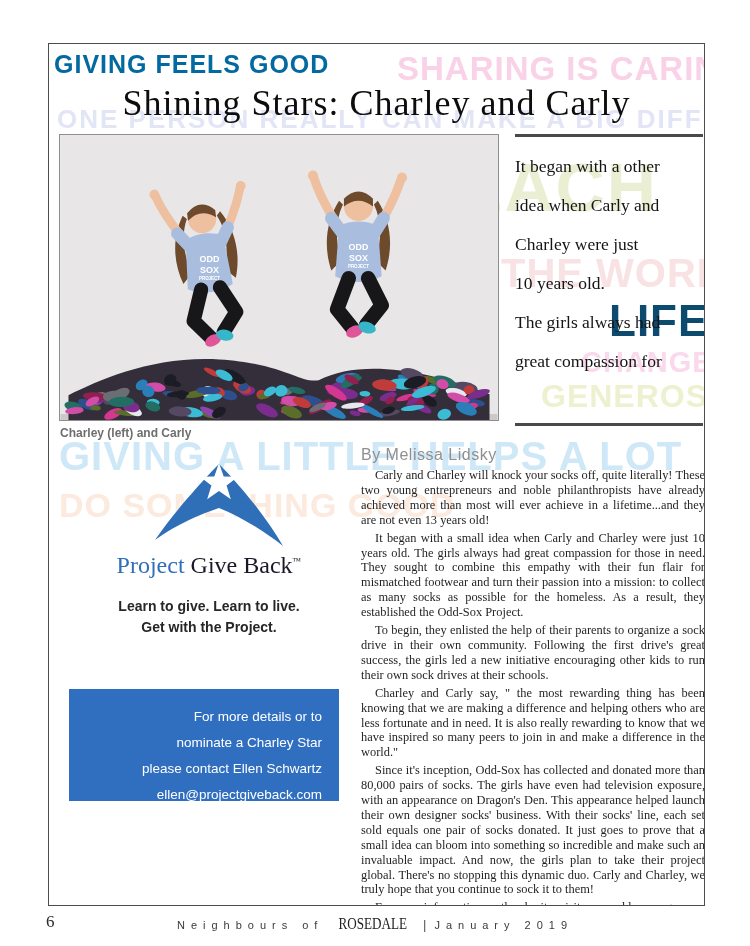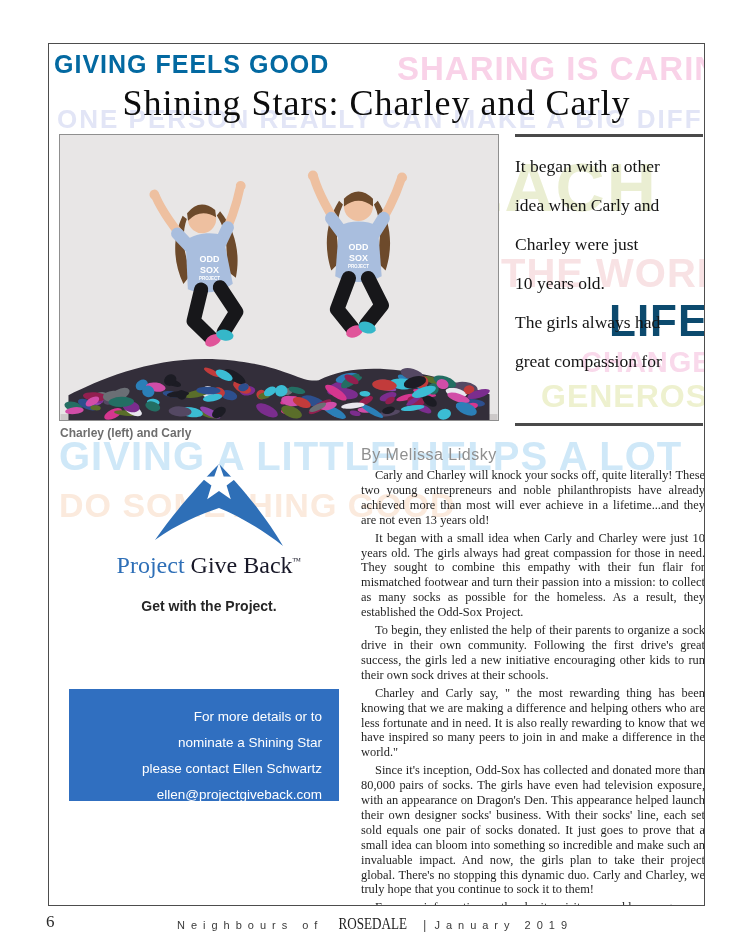--- a/index.html
+++ b/index.html
@@ -250,25 +250,26 @@
     </div>
 
     <svg id="logo-svg" viewBox="0 0 140 95">
       <path d="M70,8 C60,18 28,52 6,84 C28,68 52,58 70,52 C90,60 114,74 134,90 C112,52 80,18 70,8 Z" fill="#2e6fb7"></path>
       <polygon points="70,7 74.7,20.5 89,20.8 77.6,29.5 81.8,43.2 70,35 58.2,43.2 62.4,29.5 51,20.8 65.3,20.5" fill="#ffffff"></polygon>
     </svg>
     <div id="brand">
       <span class="b-project">Project</span><span class="b-giveback"> Give Back</span><span class="b-tm">™</span>
     </div>
     <div id="taglines">
+      <div class="t1">Learn to give. Learn to live.</div>
       <div class="t2">Get with the Project.</div>
     </div>
     <div id="contact-box">
       <div>For more details or to</div>
-      <div>nominate a Shining Star</div>
+      <div>nominate a Charley Star</div>
       <div>please contact Ellen Schwartz</div>
       <div>ellen@projectgiveback.com</div>
     </div>
 
     <div id="byline">By Melissa Lidsky</div>
     <div id="article">
       <p>Carly and Charley will knock your socks off, quite literally! These two young entrepreneurs and noble philanthropists have already achieved more than most will ever achieve in a lifetime...and they are not even 13 years old!</p>
       <p>It began with a small idea when Carly and Charley were just 10 years old. The girls always had great compassion for those in need. They sought to combine this empathy with their fun flair for mismatched footwear and turn their passion into a mission: to collect as many socks as possible for the homeless. As a result, they established the Odd-Sox Project.</p>
       <p>To begin, they enlisted the help of their parents to organize a sock drive in their own community. Following the first drive's great success, the girls led a new initiative encouraging other kids to run their own sock drives at their schools.</p>
       <p>Charley and Carly say, " the most rewarding thing has been knowing that we are making a difference and helping others who are less fortunate and in need. It is also really rewarding to know that we have inspired so many peers to join in and make a difference in the world."</p>

